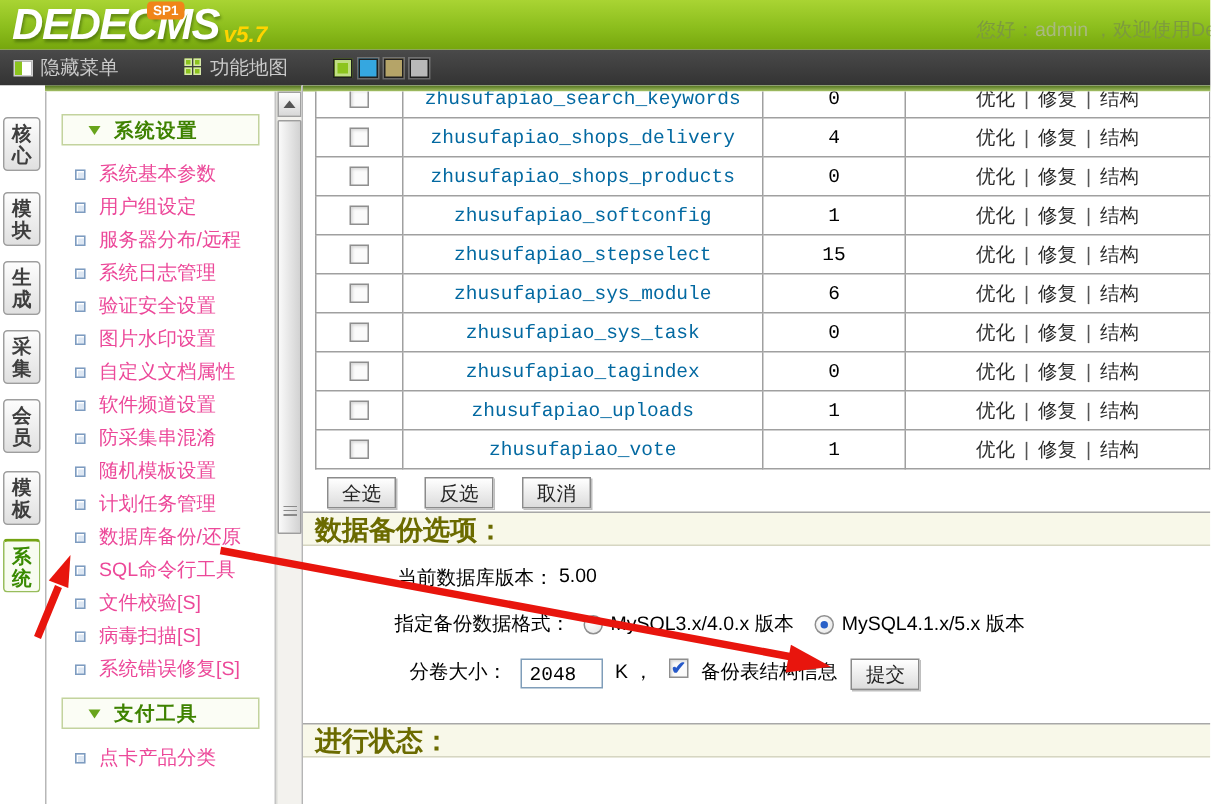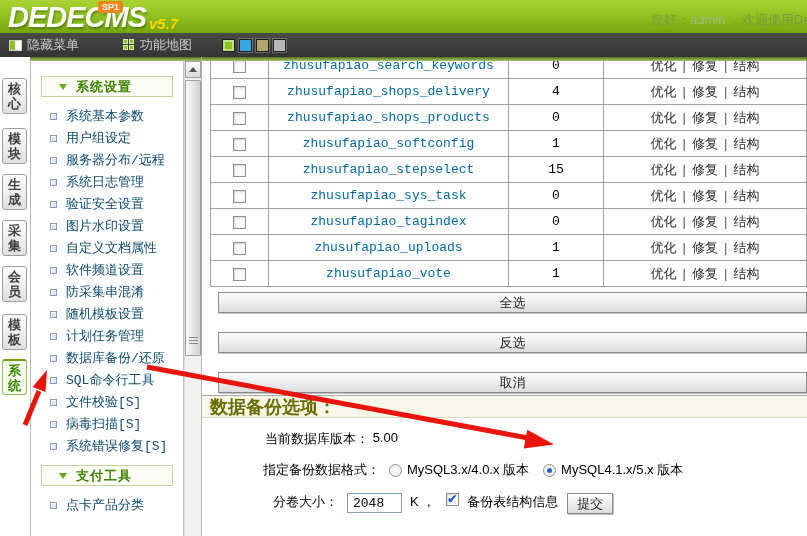--- a/index.html
+++ b/index.html
@@ -42,21 +42,21 @@
   .sidebar { width:171px; flex:0 0 171px; display:flex; flex-direction:column; }
   .side-inner { flex:1; display:flex; }
   .menu-col { flex:1; background:#fff; border-left:1px solid #b7b7b7; border-right:1px solid #c4c4c4; overflow:hidden; }
   .sec-head { margin:15px 10px 0 10px; height:21px; border:1px solid #c3d39e; background:#fbfdf5; display:flex; align-items:center; padding-left:17px; cursor:pointer; }
   .sec-head.second { margin-top:8px; }
   .sec-arrow { width:0; height:0; border-left:4px solid transparent; border-right:4px solid transparent; border-top:6px solid #68a41c; margin-right:9px; }
   .sec-title { font-size:13px; font-weight:bold; color:#3e8200; letter-spacing:1px; }
   .menu-items { margin-top:8px; }
   .menu-item { height:22px; display:flex; align-items:center; padding-left:19px; cursor:pointer; }
   .bullet { width:7px; height:7px; background:#dde7f3; border:1px solid #7e9cc0; box-shadow:inset 1px 1px 0 #fff; margin-right:9px; flex:0 0 7px; }
-  .menu-item span { font-size:13px; color:#0c4a6e; white-space:nowrap;font-family:Liberation Mono, monospace; }
+  .menu-item span { font-size:13px; color:#ec4899; white-space:nowrap; }
 
   
   .scrollcol { width:17px; flex:0 0 17px; background:#f3f2ee; border-left:1px solid #dcdcd8; display:flex; flex-direction:column; }
   .sb-btn { height:17px; background:linear-gradient(to bottom,#fdfdfd,#d8d8d8); border:1px solid #a0a0a0; display:flex; align-items:center; justify-content:center; cursor:pointer; }
   .sb-up { width:0; height:0; border-left:4px solid transparent; border-right:4px solid transparent; border-bottom:5px solid #555; }
   .sb-thumb { margin-top:2px; height:276px; background:linear-gradient(to right,#fafafa,#d2d2d2); border:1px solid #9e9e9e; border-radius:1px; position:relative; cursor:pointer; }
   .sb-grip { position:absolute; bottom:10px; left:3px; width:9px; height:8px; background:repeating-linear-gradient(to bottom,#8a8a8a 0 1px,transparent 1px 3px); }
 
   
   .main { flex:1; display:flex; flex-direction:column; border-left:1px solid #b5b5b5; background:#fff; }
@@ -69,21 +69,21 @@
   td.c-count { width:95px; font-family:"Liberation Mono", monospace; font-size:13px; color:#000; }
   td.c-act { font-size:13px; color:#2b2b2b; }
   td.c-act .sep { color:#555; margin:0 6px; }
   td.c-act .act { cursor:pointer; }
 
   input.cb { appearance:none; -webkit-appearance:none; width:13px; height:13px; background:#fbfbfb; border:1px solid #8f8f8f; box-shadow:inset 1px 1px 2px rgba(0,0,0,.15); vertical-align:middle; position:relative; cursor:pointer; }
   input.cb:checked::after { content:"✔"; position:absolute; left:0px; top:-2px; font-size:12px; font-weight:bold; color:#2659c9; }
   input.rd { appearance:none; -webkit-appearance:none; width:13px; height:13px; border-radius:50%; border:1px solid #8e8e8e; background:radial-gradient(circle at 35% 35%,#fff,#e4e4e4); position:relative; vertical-align:middle; cursor:pointer; }
   input.rd:checked::after { content:""; position:absolute; left:3px; top:3px; width:5px; height:5px; border-radius:50%; background:#2860c8; }
 
-  .btn-row { margin:5px 0 0 16px; display:flex; gap:19px;flex-direction:column; }
+  .btn-row { margin:5px 0 0 16px; display:flex; gap:19px; }
   button.gbtn { font-family:"Liberation Sans", sans-serif; font-size:13px; color:#222; height:21px; padding:0 9px; background:linear-gradient(to bottom,#fff,#dcdcdc); border:1px solid #8b8b8b; box-shadow:1px 1px 0 rgba(0,0,0,.25); cursor:pointer; }
 
   .strip { margin-top:2px; height:23px; background:#f8f8e9; border-top:1px solid #a8a8a8; border-bottom:1px solid #d6d6c2; display:flex; align-items:center; padding-left:8px; }
   .strip b { font-size:18px; color:#6b6b00; }
   .strip.second { margin-top:19px; }
 
   .form-line { font-size:13px; color:#000; display:flex; align-items:flex-start; }
   .fl-1 { margin:12px 0 0 63px; }
   .fl-2 { margin:13px 0 0 61px; }
   .fl-3 { margin:14px 0 0 71px; height:24px; }
@@ -280,20 +280,26 @@
             <tr>
               <td class="c-check"><input type="checkbox" class="cb" style=""></td>
               <td class="c-name">zhusufapiao_softconfig</td>
               <td class="c-count">1</td>
               <td class="c-act"><span class="act">优化</span><span class="sep">|</span><span class="act">修复</span><span class="sep">|</span><span class="act">结构</span></td>
             </tr>
             <tr>
               <td class="c-check"><input type="checkbox" class="cb" style=""></td>
               <td class="c-name">zhusufapiao_stepselect</td>
               <td class="c-count">15</td>
+              <td class="c-act"><span class="act">优化</span><span class="sep">|</span><span class="act">修复</span><span class="sep">|</span><span class="act">结构</span></td>
+            </tr>
+            <tr>
+              <td class="c-check"><input type="checkbox" class="cb" style=""></td>
+              <td class="c-name">zhusufapiao_sys_module</td>
+              <td class="c-count">6</td>
               <td class="c-act"><span class="act">优化</span><span class="sep">|</span><span class="act">修复</span><span class="sep">|</span><span class="act">结构</span></td>
             </tr>
             <tr>
               <td class="c-check"><input type="checkbox" class="cb" style=""></td>
               <td class="c-name">zhusufapiao_sys_task</td>
               <td class="c-count">0</td>
               <td class="c-act"><span class="act">优化</span><span class="sep">|</span><span class="act">修复</span><span class="sep">|</span><span class="act">结构</span></td>
             </tr>
             <tr>
               <td class="c-check"><input type="checkbox" class="cb" style=""></td>

